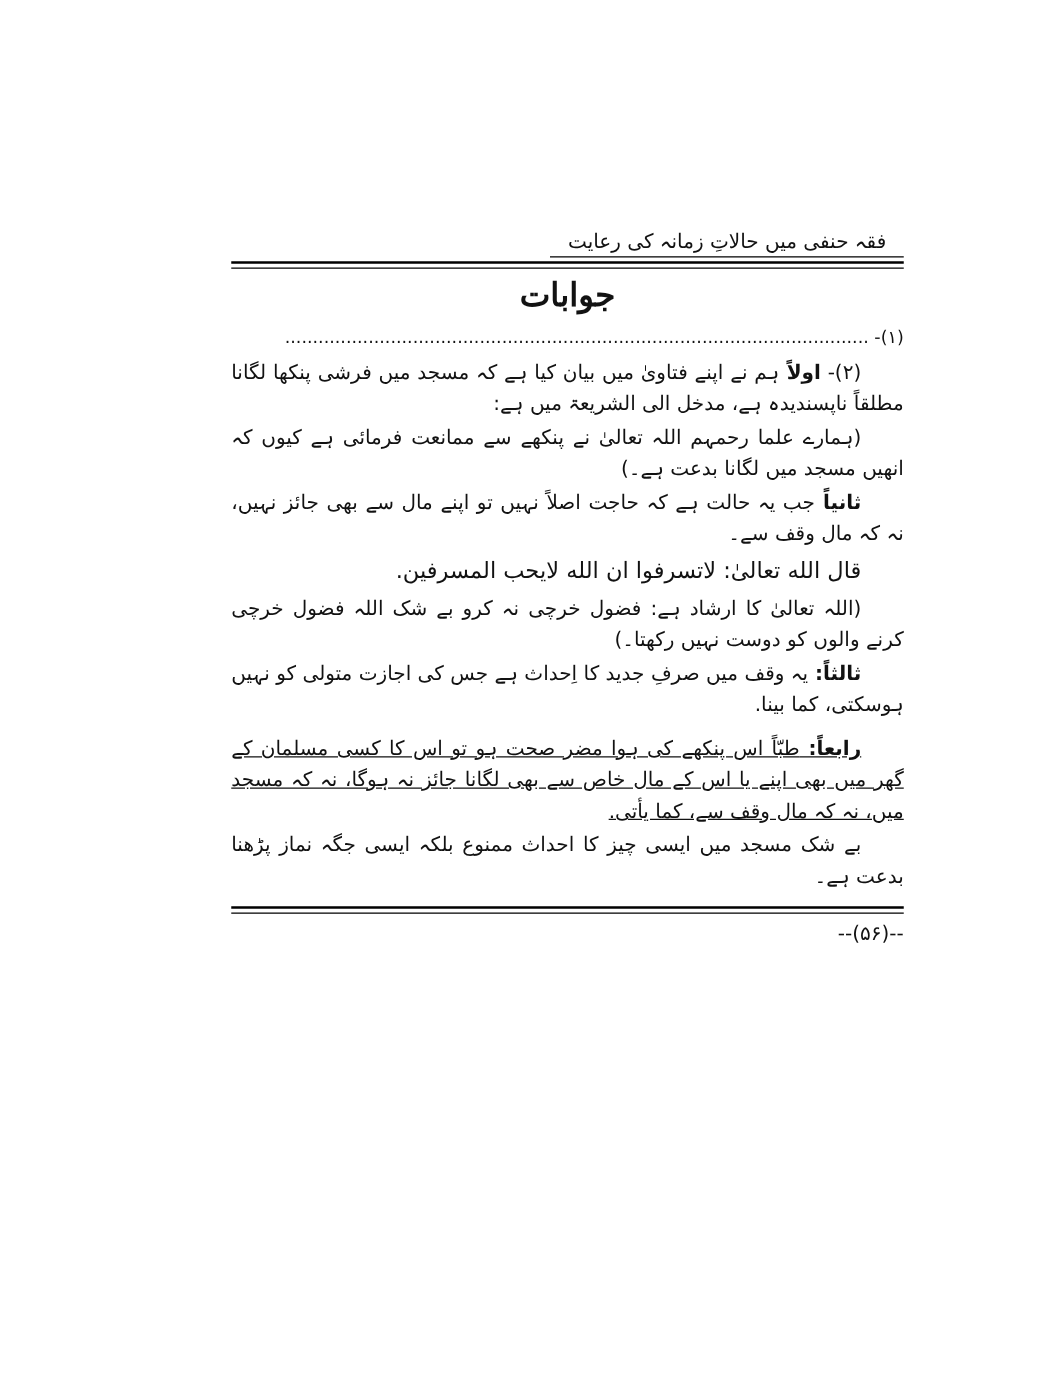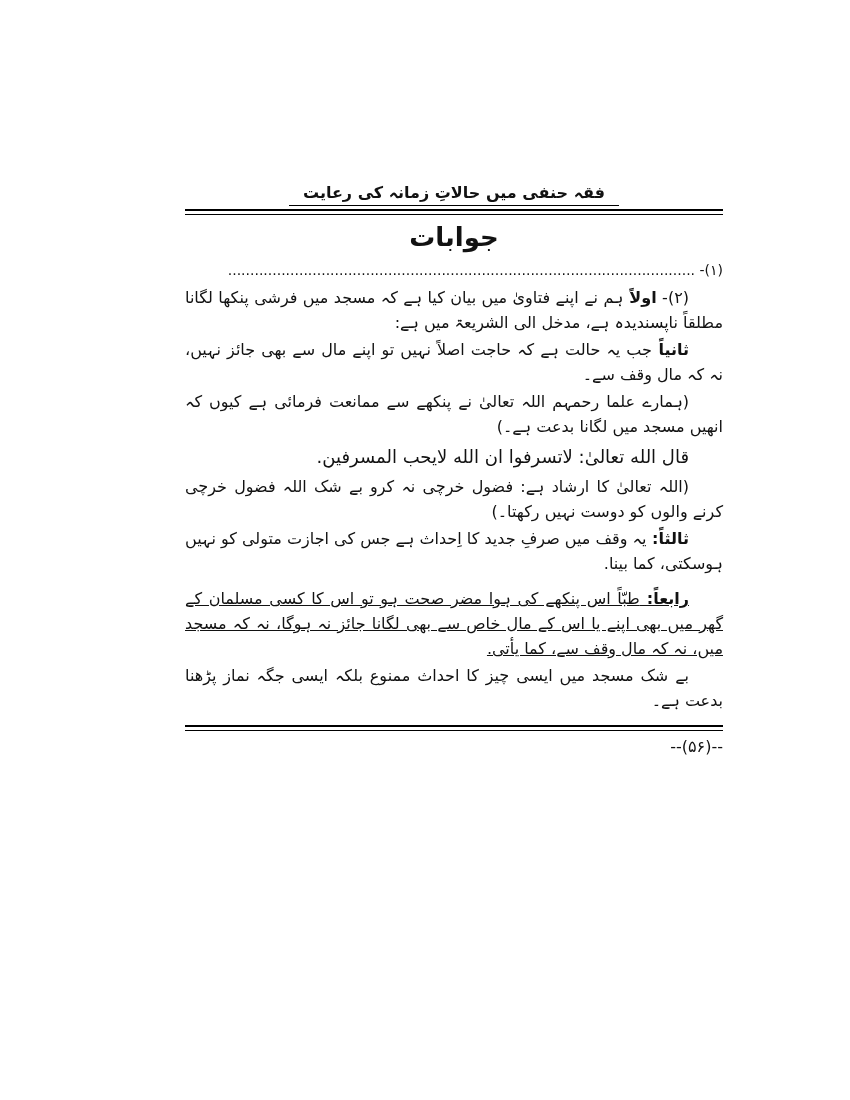--- a/index.html
+++ b/index.html
@@ -15,42 +15,41 @@
     color: #121212;
   }
   .page-column {
     position: absolute;
     left: 185px;
     top: 182px;
     width: 538px;
     direction: rtl;
   }
   .book-header {
-    text-align: center;
-    font-weight: bold;
   }
   .book-header .title-text {
     display: inline-block;
     font-size: 16px;
     line-height: 22px;
     padding: 0 14px 1px 14px;
     border-bottom: 1.5px solid #000;
   }
   .double-rule {
     height: 3px;
     border-top: 2px solid #000;
     border-bottom: 1.2px solid #000;
     margin-top: 3px;
   }
   .section-title {
     text-align: center;
     font-size: 26px;
     font-weight: bold;
     line-height: 32px;
     margin: 6px 0 4px 0;
+    font-family: Liberation Serif, serif;
   }
   .dotted-line {
     font-size: 14px;
     line-height: 22px;
     text-align: right;
     white-space: nowrap;
     overflow: hidden;
     letter-spacing: 0.5px;
     margin: 6px 0 4px 0;
   }
@@ -93,23 +92,23 @@
 
   <div class="double-rule"></div>
 
   <div class="section-title">جوابات</div>
 
   <div class="dotted-line">(۱)- .........................................................................................................</div>
 
   <p class="para indent"><span>(۲)- </span><span class="lead">اولاً </span><span>ہم نے اپنے فتاویٰ میں بیان کیا ہے کہ مسجد میں فرشی پنکھا لگانا مطلقاً ناپسندیدہ ہے، مدخل الی الشریعۃ میں ہے:</span></p>
 
 
+  <p class="para indent">(ہمارے علما رحمہم اللہ تعالیٰ نے پنکھے سے ممانعت فرمائی ہے کیوں کہ انھیں مسجد میں لگانا بدعت ہے۔)</p>
+
   <p class="para indent"><span class="lead">ثانیاً </span><span>جب یہ حالت ہے کہ حاجت اصلاً نہیں تو اپنے مال سے بھی جائز نہیں، نہ کہ مال وقف سے۔</span></p>
-
-  <p class="para indent">(ہمارے علما رحمہم اللہ تعالیٰ نے پنکھے سے ممانعت فرمائی ہے کیوں کہ انھیں مسجد میں لگانا بدعت ہے۔)</p>
 
   <p class="arabic indent">قال الله تعالیٰ: لاتسرفوا ان الله لایحب المسرفین.</p>
 
   <p class="para indent">(اللہ تعالیٰ کا ارشاد ہے: فضول خرچی نہ کرو بے شک اللہ فضول خرچی کرنے والوں کو دوست نہیں رکھتا۔)</p>
 
 
 
   <p class="para indent"><span class="lead">ثالثاً: </span><span>یہ وقف میں صرفِ جدید کا اِحداث ہے جس کی اجازت متولی کو نہیں ہوسکتی، کما بینا.</span></p>
 
   <p class="para indent" style="margin-top:10px;text-decoration:underline;"><span class="lead">رابعاً: </span><span>طبّاً اس پنکھے کی ہوا مضر صحت ہو تو اس کا کسی مسلمان کے گھر میں بھی اپنے یا اس کے مال خاص سے بھی لگانا جائز نہ ہوگا، نہ کہ مسجد میں، نہ کہ مال وقف سے، کما یأتی.</span></p>

